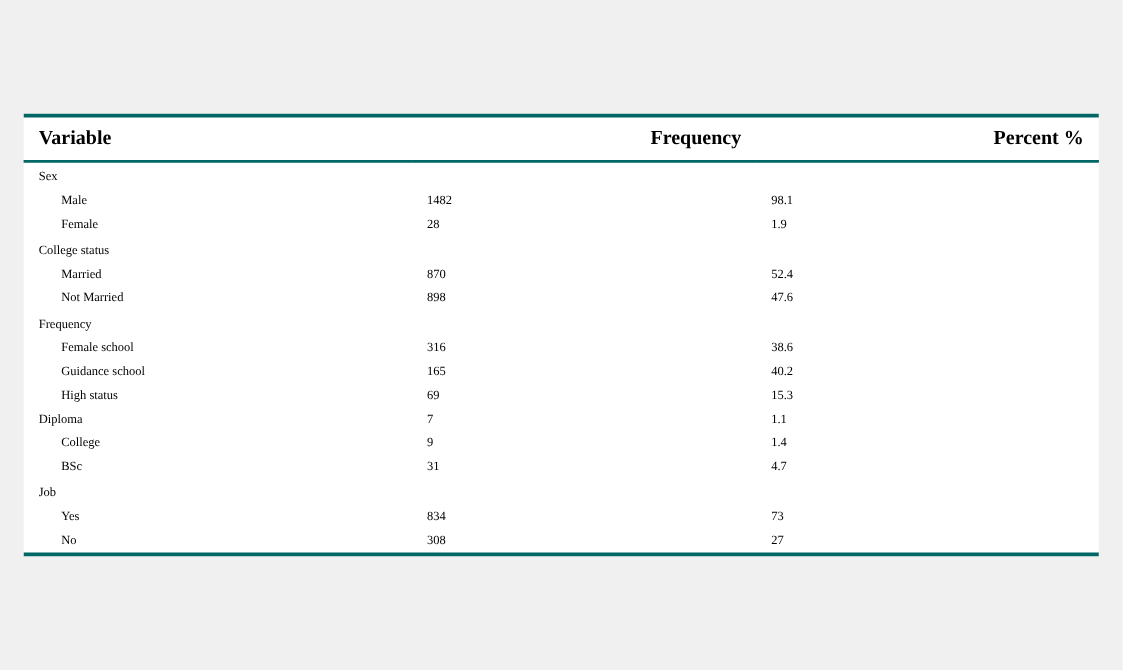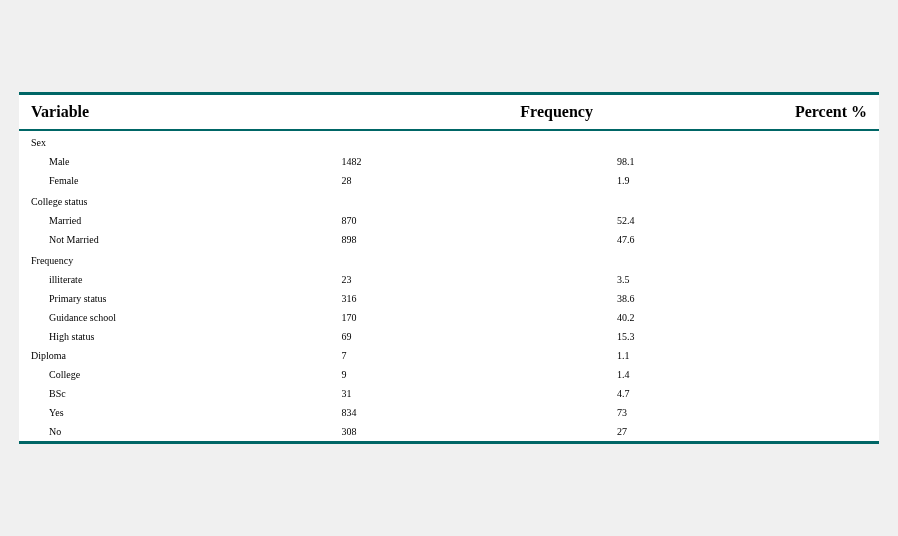--- a/index.html
+++ b/index.html
@@ -109,32 +109,27 @@
           <td>Not Married</td>
           <td>898</td>
           <td>47.6</td>
         </tr>
         <tr class="category-label">
           <td>Frequency</td>
           <td></td>
           <td></td>
         </tr>
         <tr class="indented">
-          <td>illiterate</td>
-          <td>23</td>
-          <td>3.5</td>
-        </tr>
-        <tr class="indented">
-          <td>Primary status</td>
+          <td>Female school</td>
           <td>316</td>
           <td>38.6</td>
         </tr>
         <tr class="indented">
           <td>Guidance school</td>
-          <td>170</td>
+          <td>165</td>
           <td>40.2</td>
         </tr>
         <tr class="indented">
           <td>High status</td>
           <td>69</td>
           <td>15.3</td>
         </tr>
         <tr>
           <td>Diploma</td>
           <td>7</td>
@@ -143,20 +138,25 @@
         <tr class="indented">
           <td>College</td>
           <td>9</td>
           <td>1.4</td>
         </tr>
         <tr class="indented">
           <td>BSc</td>
           <td>31</td>
           <td>4.7</td>
         </tr>
+        <tr class="category-label">
+          <td>Job</td>
+          <td></td>
+          <td></td>
+        </tr>
         <tr class="indented">
           <td>Yes</td>
           <td>834</td>
           <td>73</td>
         </tr>
         <tr class="indented">
           <td>No</td>
           <td>308</td>
           <td>27</td>
         </tr>

